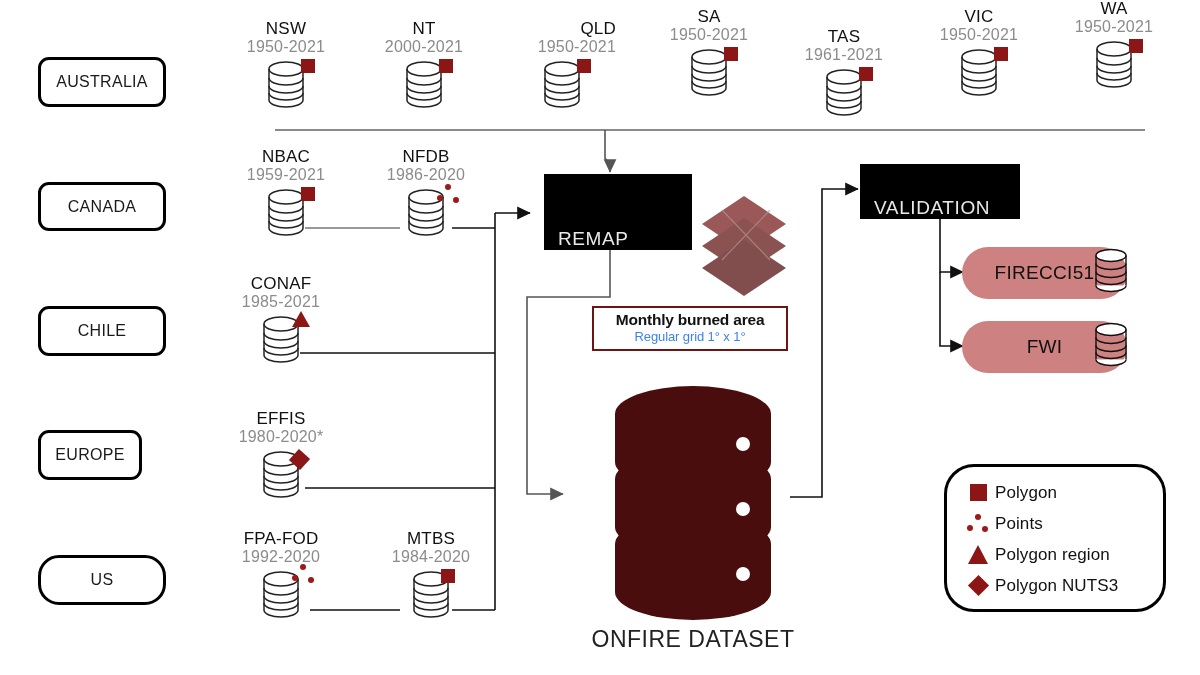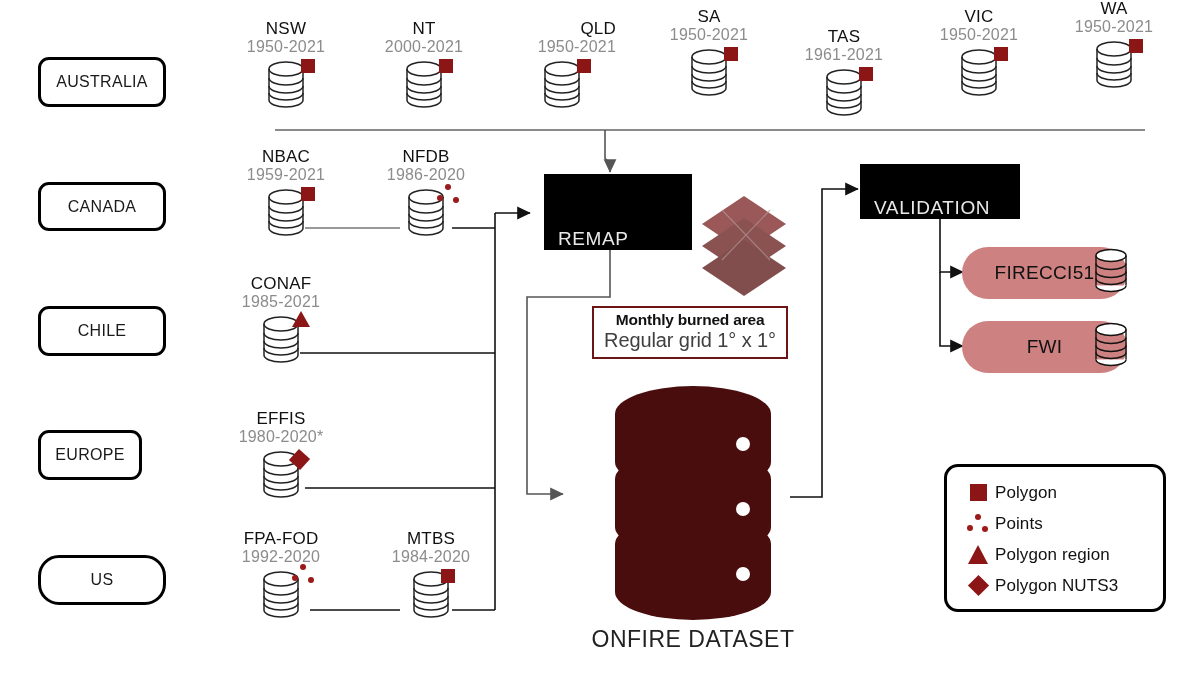--- a/index.html
+++ b/index.html
@@ -54,21 +54,21 @@
     display: flex; align-items: flex-end; font-size: 19px;
     padding-left: 14px; letter-spacing: .6px;
   }
 
   
   .note {
     position: absolute; border: 2px solid #6d1414; background: #fff;
     text-align: center; padding: 3px 8px 5px;
   }
   .note-t { font-size: 15.5px; font-weight: bold; color: #111; letter-spacing: -.2px; }
-  .note-s { font-size: 20px; color: #404040; letter-spacing: -.1px; }
+  .note-s { font-size: 13px; color: #3b82f6; letter-spacing: -.1px; }
 
   
   .pill {
     position: absolute; background: #cd8181; border-radius: 28px;
     display: flex; align-items: center; justify-content: center;
     font-size: 19px; color: #111; letter-spacing: .3px;
   }
   .pill-db { position: absolute; right: -4px; top: 50%; transform: translateY(-50%); }
 
   
@@ -483,21 +483,21 @@
           </g>
         <g fill="none" stroke="#111" stroke-width="1.4">
         <path d="M5,17 a15,6 0 0 0 30,0"></path>
             <path d="M5,25 a15,6 0 0 0 30,0"></path>
             <path d="M5,32 a15,6 0 0 0 30,0"></path>
           </g>
         </svg>
     </span>
   </div>
 
-  <div class="legend" style="left:944px; top:464px; width:222px; height:148px;">
+  <div class="legend" style="left:944px; top:464px; width:222px; height:148px;border-radius:30px;">
     <div class="legend-row">
       <span class="legend-ic">
         <span style="width:17px;height:17px;background:#8c1616;display:block;"></span>
       </span>
       <span class="legend-tx">Polygon</span>
     </div>
     <div class="legend-row">
       <span class="legend-ic">
         <span style="position:relative;width:24px;height:20px;display:block;">
           <i style="position:absolute;left:9px;top:0;width:6px;height:6px;border-radius:50%;background:#9c1a1a;display:block;"></i>

